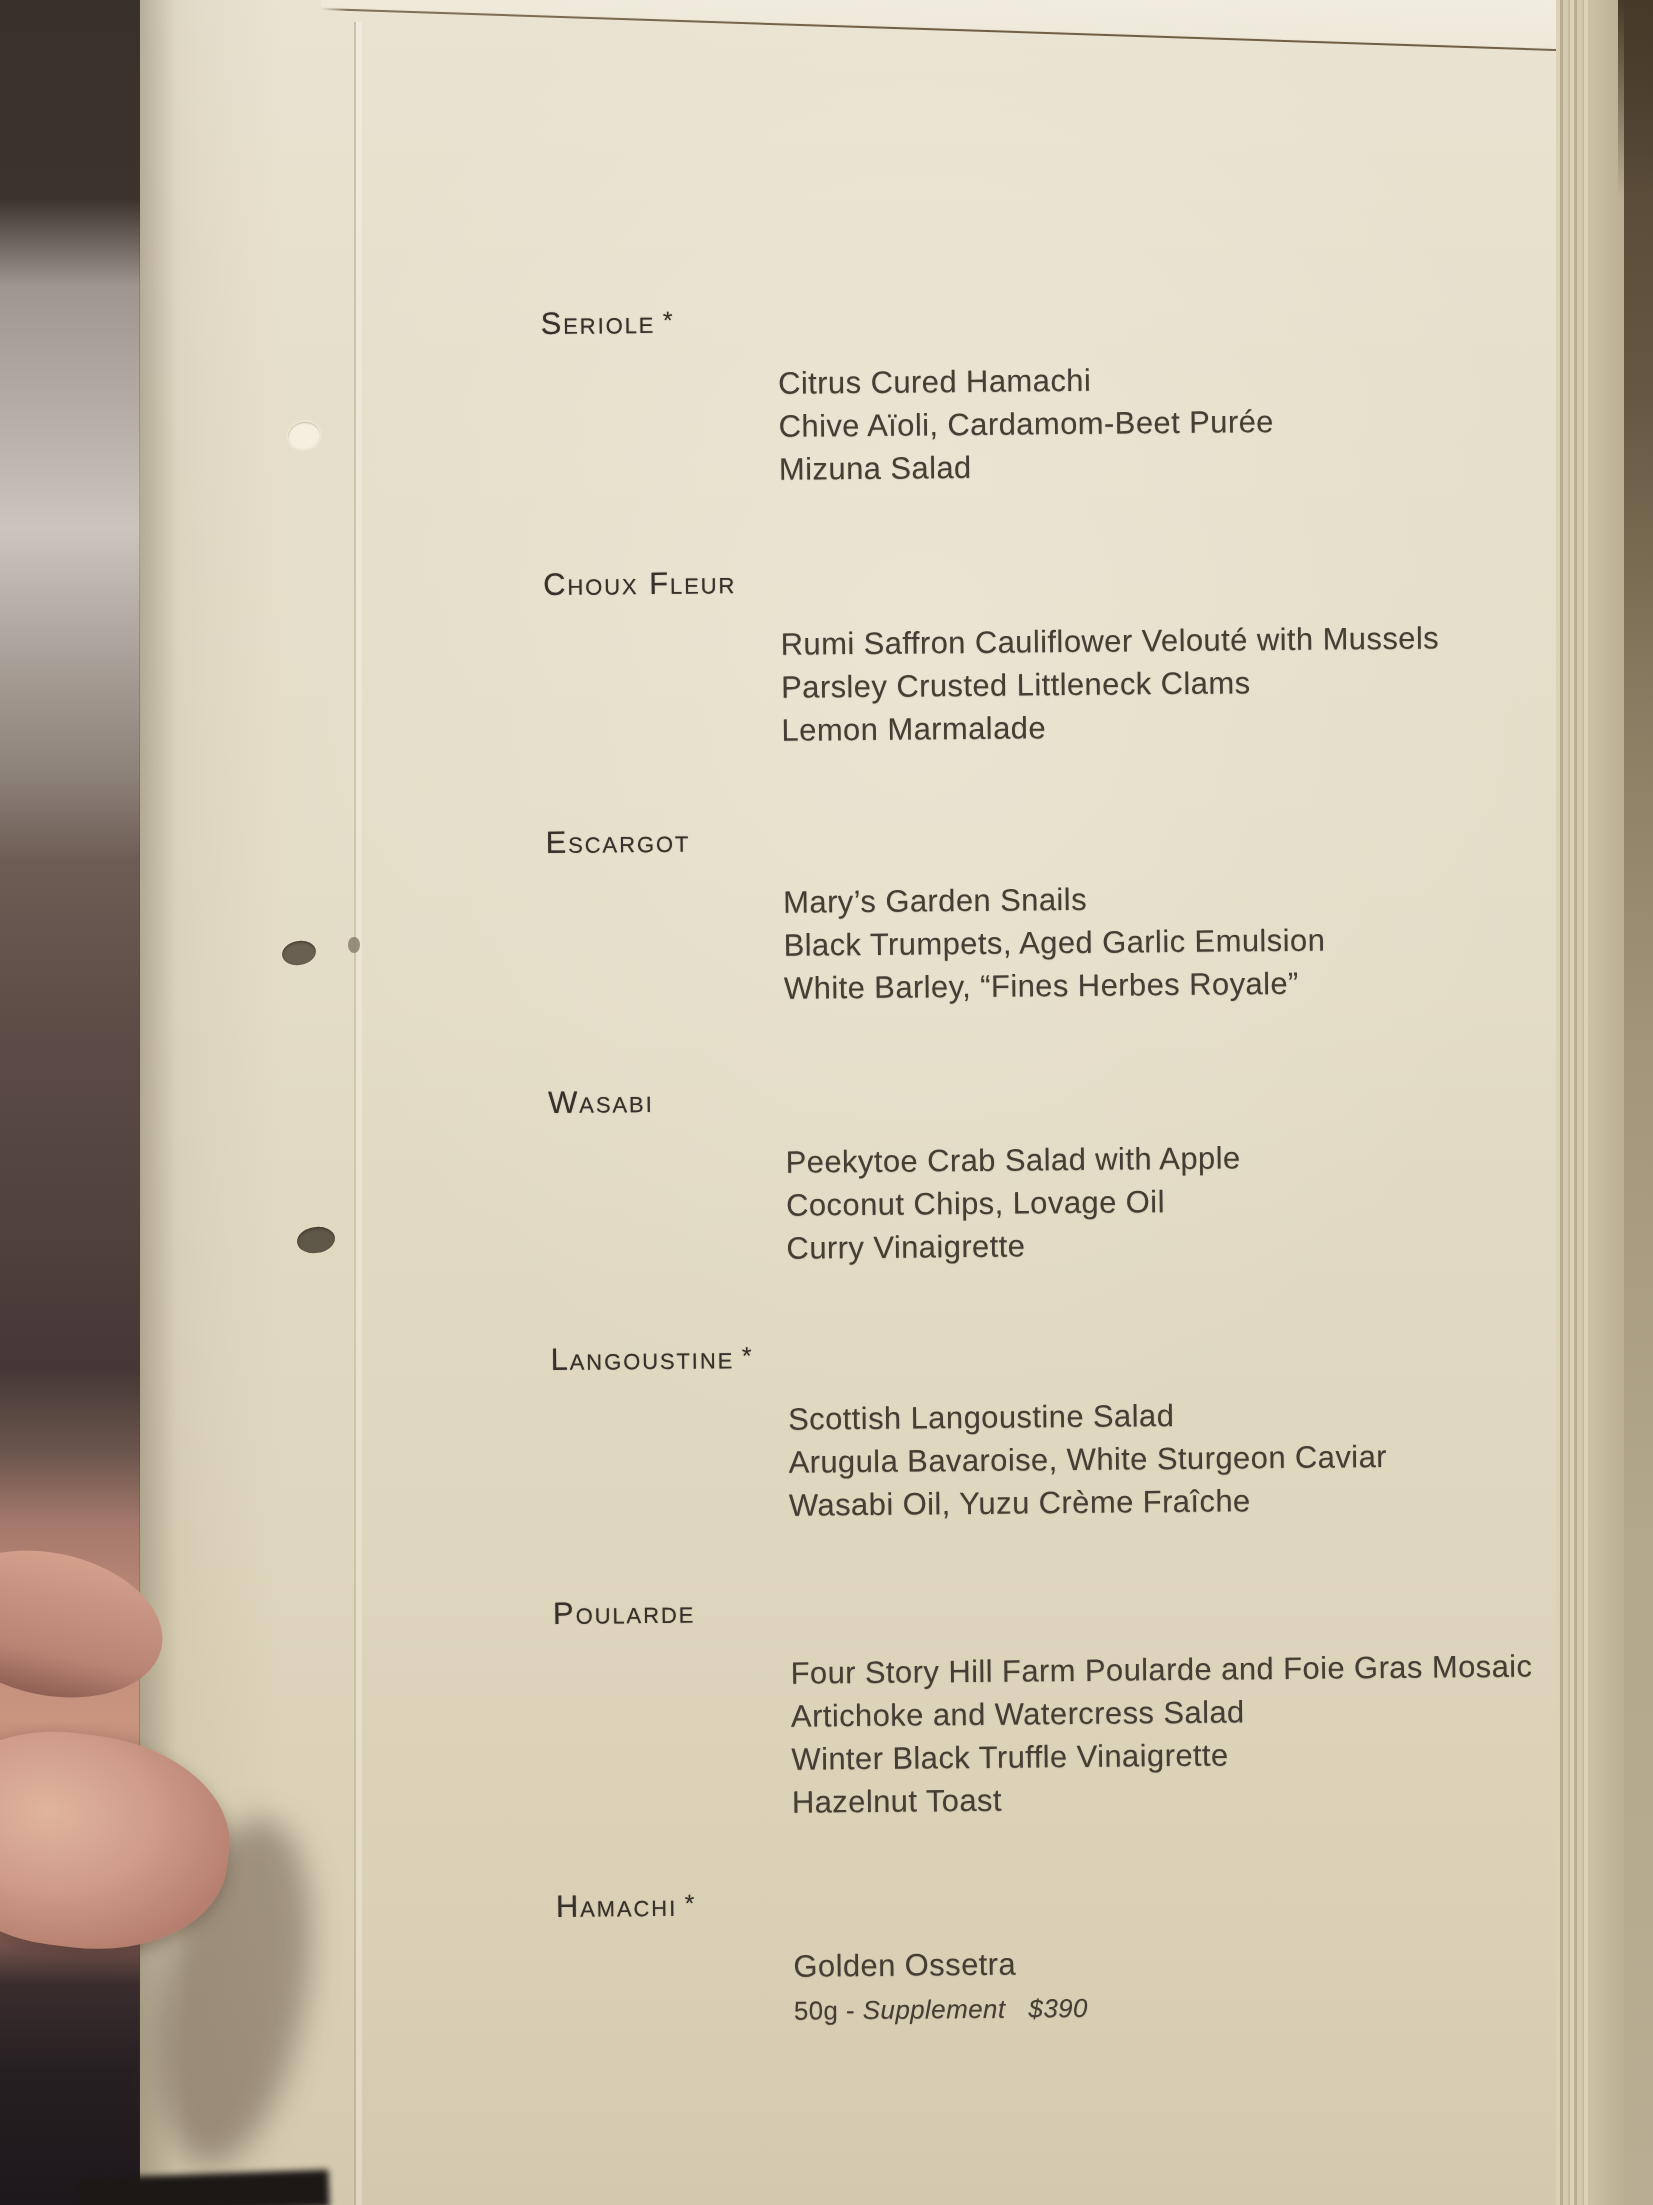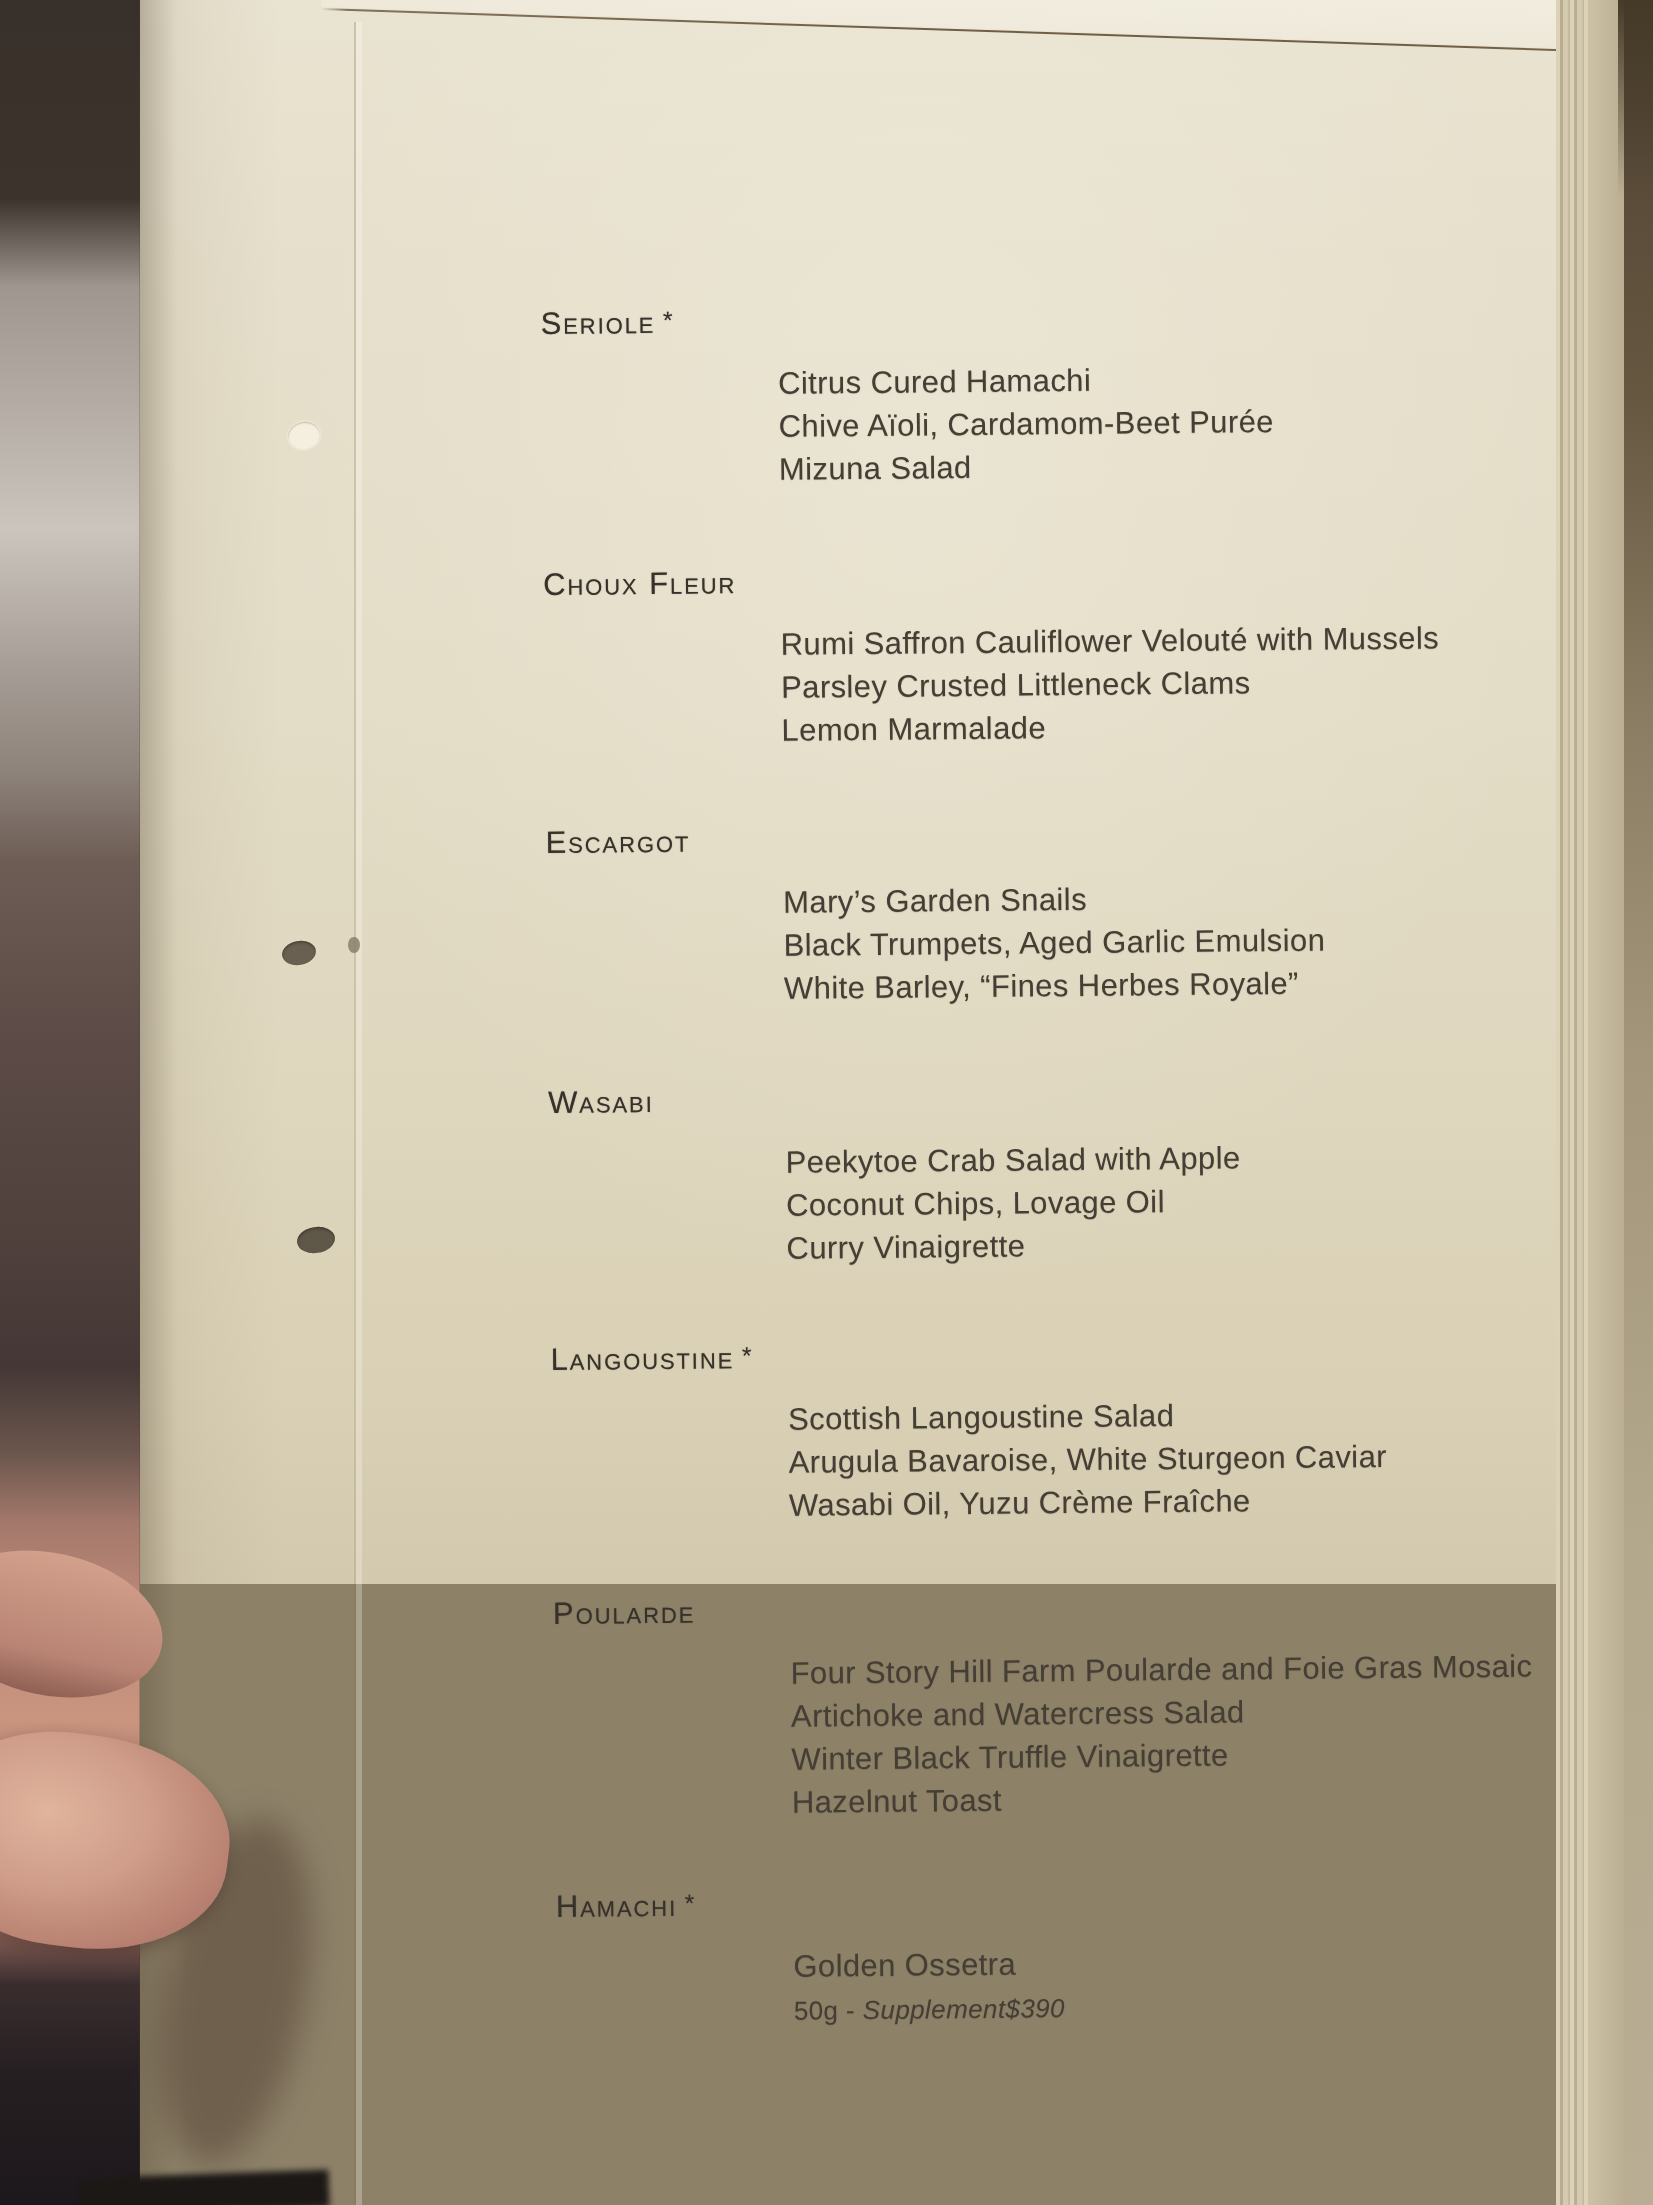--- a/index.html
+++ b/index.html
@@ -1,20 +1,20 @@
 <!DOCTYPE html>
 <html style="--paper-top: #e9e3d1; --paper-bottom: #d3c9ae; --ink: #453e34; --ink-heading: #36312a; --seam: #6f5f45; --left-wall-dark: #38302a; --fabric-grey: #b2aaa3; --mauve-cloth: #5c4b46; --skin: #cf9d8a; --bottom-dark: #1d181c; --page-edge-band: #d4cab0; --edge-line: #b9ad90; --right-background: #b3a78c; --hole-light: #f4efdf; --hole-dark: #6a6051;font-size:8.8px"><head>
 <meta charset="utf-8">
 <style>
   html,body{margin:0;padding:0;background:#8d8168;}
   .stage{position:relative;width:1654px;height:2205px;overflow:hidden;
          font-family:"Liberation Sans",sans-serif;}
 
   
-  .page{position:absolute;left:139px;top:0;width:1417px;height:1584px;z-index:1;
+  .page{position:absolute;left:139px;top:0;width:1417px;height:2205px;z-index:1;
     background:
       linear-gradient(90deg, rgba(110,92,62,.12) 0px, rgba(110,92,62,.05) 66px, rgba(110,92,62,0) 142px),
       linear-gradient(180deg,#e9e3d1 0%,#e6dfcb 18%,#e3dcc6 45%,#ded6bd 70%,#d9d0b5 88%,#d3c9ae 100%);}
   .page-vignette{position:absolute;inset:0;z-index:2;pointer-events:none;
     background:radial-gradient(ellipse 930px 1203px at 55% 30%, rgba(255,255,248,.20), rgba(255,255,248,0) 70%);}
 
   
   .crease{position:absolute;left:215px;top:22px;width:2.2px;height:2183px;z-index:3;
     background:linear-gradient(180deg,rgba(122,106,78,.28),rgba(122,106,78,.16) 60%,rgba(122,106,78,.22));}
   .crease::after{content:"";position:absolute;left:2.2px;top:0;width:5.5px;height:100%;
@@ -83,21 +83,21 @@
   .section-heading{margin:0;font-size:31px;font-weight:400;line-height:36px;
     font-variant:small-caps;letter-spacing:1.9px;color:#36312a;
     text-shadow:0 0 1.1px rgba(55,49,42,.55);}
   .heading-mark{margin-left:7.7px;font-size:.8em;position:relative;top:-4.4px;letter-spacing:0;}
   .section-items{list-style:none;margin:19.7px 0 0 0;padding:0 0 0 237px;}
   .menu-item{font-size:31px;line-height:43px;letter-spacing:0.4px;white-space:nowrap;
     text-shadow:0 0.5px 1.1px rgba(70,62,50,.30);}
   .supplement-line{margin:7.7px 0 0 237px;font-size:26px;line-height:33px;letter-spacing:0.4px;
     text-shadow:0 0.5px 1.1px rgba(70,62,50,.30);}
   .supp-label{font-style:italic;}
-  .supp-price{font-style:italic;}
+  .supp-price{font-style:italic;margin-left:23px;}
 </style>
 </head>
 <body>
 
 <div class="stage">
 
   <div class="page">
     <div class="page-vignette"></div>
     <div class="crease"></div>
     <div class="crease-right"></div>

